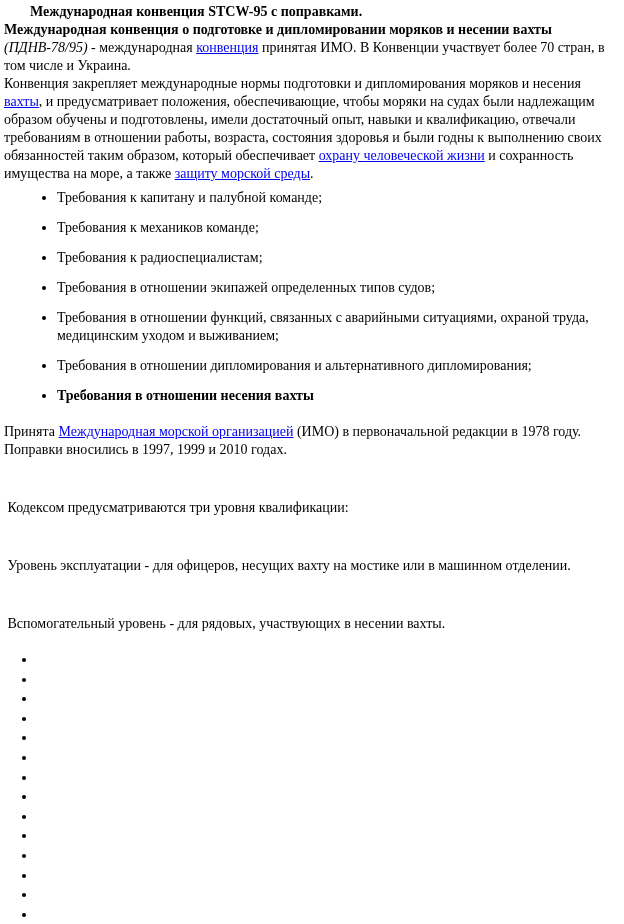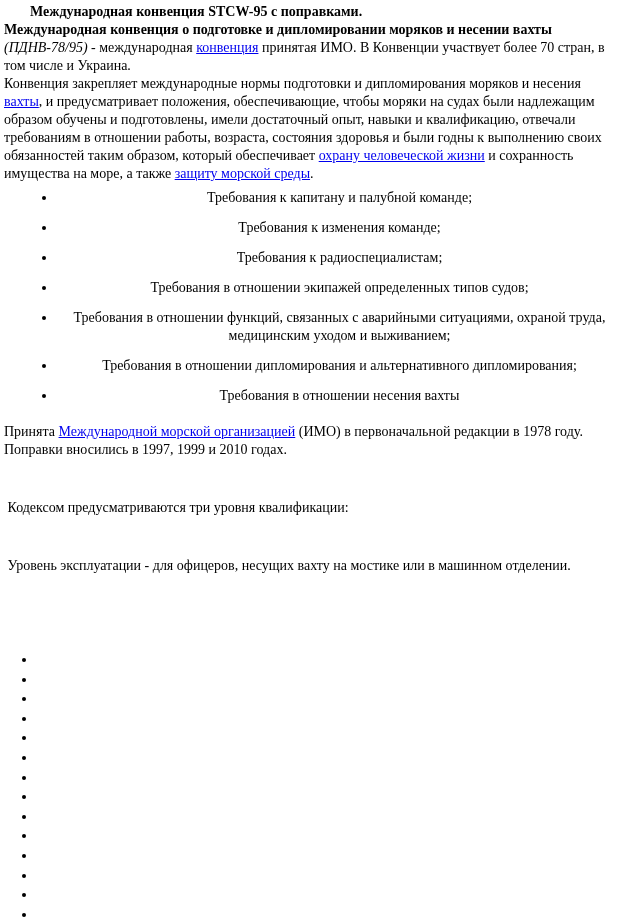--- a/index.html
+++ b/index.html
@@ -14,22 +14,22 @@
     line-height: 18px;
     padding: 3px 2px 0 4px;
     box-sizing: border-box;
     overflow: hidden;
   }
   p { margin: 0; }
   .title { font-weight: bold; text-indent: 26px; }
   .pre { white-space: pre-wrap; margin-top: 40px; }
   a { color: var(--link-color, #0000ee); cursor: pointer; }
   ul.req { margin: 6px 0 12px 0; padding: 0 0 0 53px; list-style: disc; }
-  ul.req li { margin: 0 0 12px 0; text-align: center; }
-  ul.req li:last-child { margin-bottom: 18px; }
+  ul.req li { margin: 0 0 12px 0; }
+  ul.req li:last-child { margin-bottom: 18px; font-weight: bold; }
   ul.empty-list {
     position: absolute;
     left: 4px;
     top: 651px;
     margin: 0;
     padding: 0 0 0 33px;
     list-style: disc;
     width: 240px;
   }
   ul.empty-list li { height: 19.6px; }
@@ -41,36 +41,37 @@
 
   <p class="title">Международная конвенция STCW-95 с поправками.</p>
 
   <p class="para"><b>Международная конвенция о подготовке и дипломировании моряков и несении вахты </b><i>(ПДНВ-78/95) </i><span> - международная </span><a href="#">конвенция</a><span> принятая ИМО. В Конвенции участвует более 70 стран, в том числе и Украина.</span></p>
 
   <p class="para"><span>Конвенция закрепляет международные нормы подготовки и дипломирования моряков и несения </span><a href="#">вахты</a><span>, и предусматривает положения, обеспечивающие, чтобы моряки на судах были надлежащим образом обучены и подготовлены, имели достаточный опыт, навыки и квалификацию, отвечали требованиям в отношении работы, возраста, состояния здоровья и были годны к выполнению своих обязанностей таким образом, который обеспечивает </span><a href="#">охрану человеческой жизни</a><span> и сохранность имущества на море, а также </span><a href="#">защиту морской среды</a><span>.</span></p>
 
 
   <ul class="req">
       <li>Требования к капитану и палубной команде;</li>
-      <li>Требования к изменения команде;</li>
+      <li>Требования к механиков команде;</li>
       <li>Требования к радиоспециалистам;</li>
       <li>Требования в отношении экипажей определенных типов судов;</li>
       <li>Требования в отношении функций, связанных с аварийными ситуациями, охраной труда, медицинским уходом и выживанием;</li>
       <li>Требования в отношении дипломирования и альтернативного дипломирования;</li>
       <li>Требования в отношении несения вахты</li>
     </ul>
 
 
-  <p class="para"><span>Принята </span><a href="#">Международной морской организацией</a><span> (ИМО) в первоначальной редакции в 1978 году.</span></p>
+  <p class="para"><span>Принята </span><a href="#">Международная морской организацией</a><span> (ИМО) в первоначальной редакции в 1978 году.</span></p>
 
 
   <p class="para">Поправки вносились в 1997, 1999 и 2010 годах.</p>
 
   <p class="para pre"> Кодексом предусматриваются три уровня квалификации:</p>
   <p class="para pre"> Уровень эксплуатации - для офицеров, несущих вахту на мостике или в машинном отделении.</p>
+  <p class="para pre"> Вспомогательный уровень - для рядовых, участвующих в несении вахты.</p>
 
   <ul class="empty-list">
       <li></li>
       <li></li>
       <li></li>
       <li></li>
       <li></li>
       <li></li>
       <li></li>
       <li></li>

